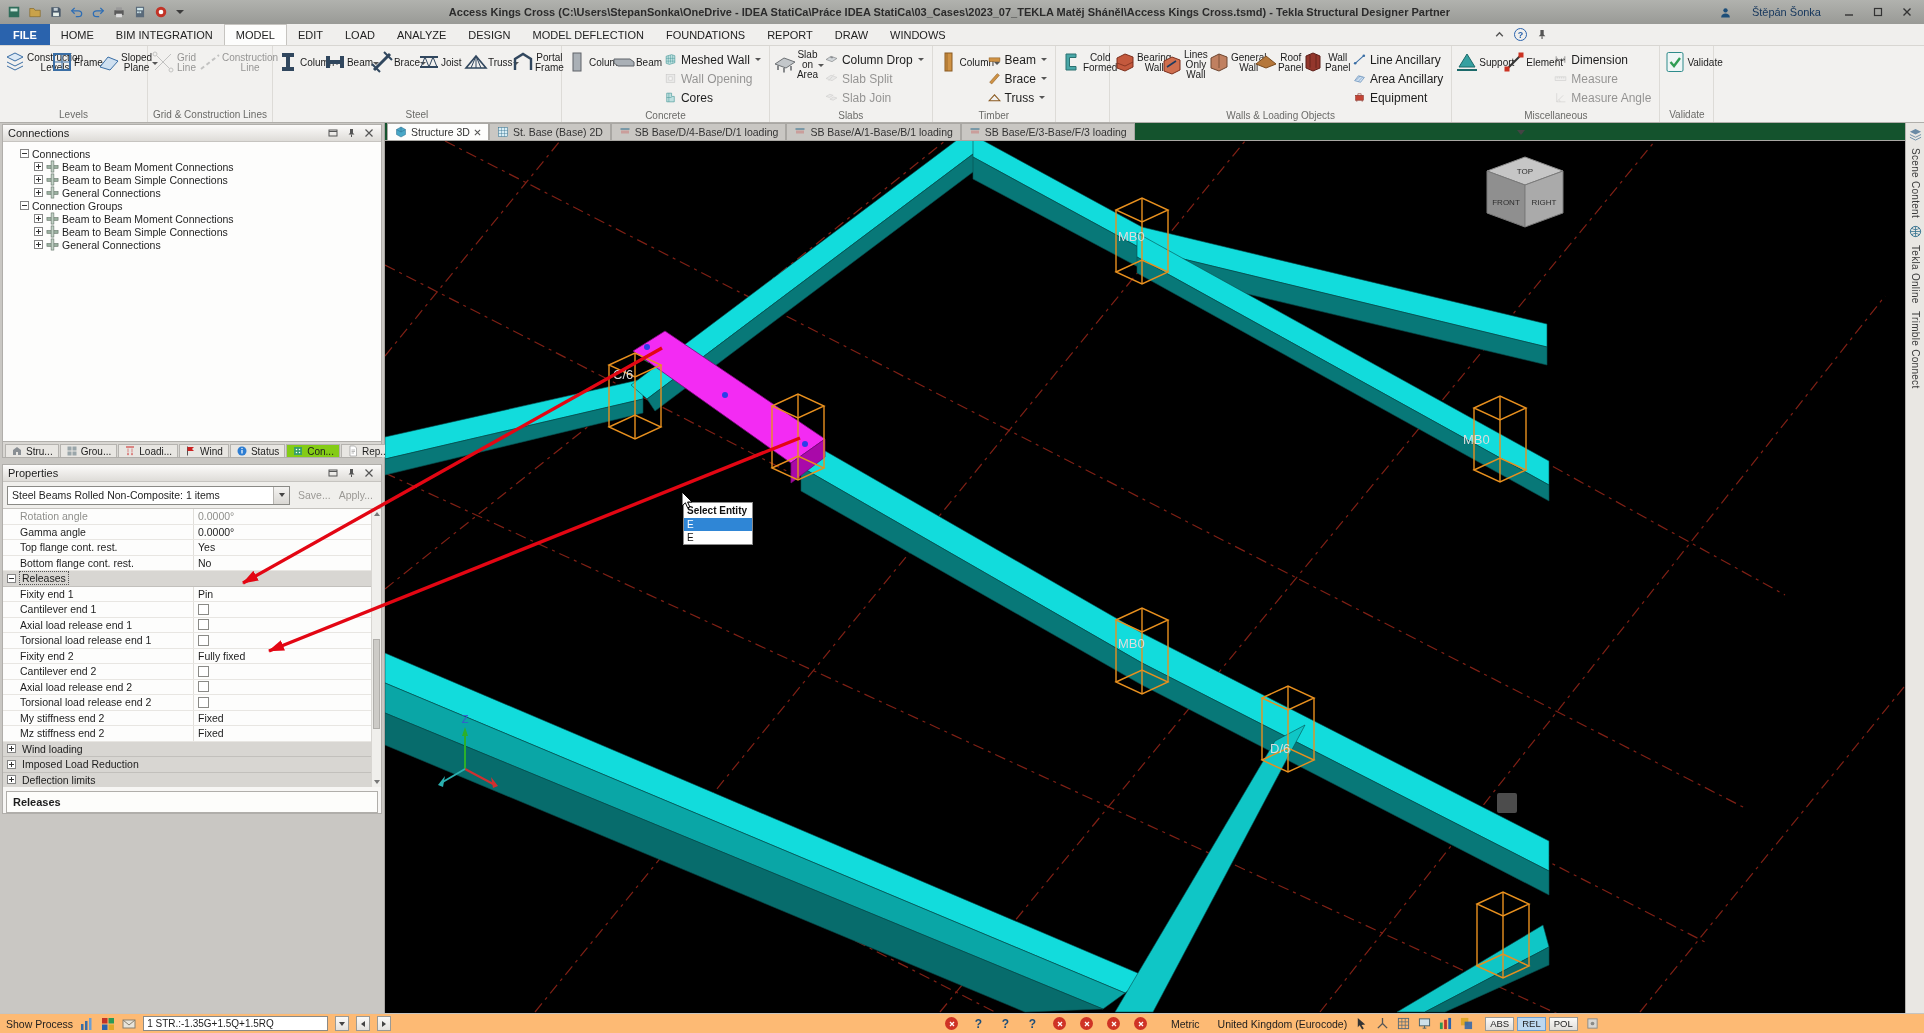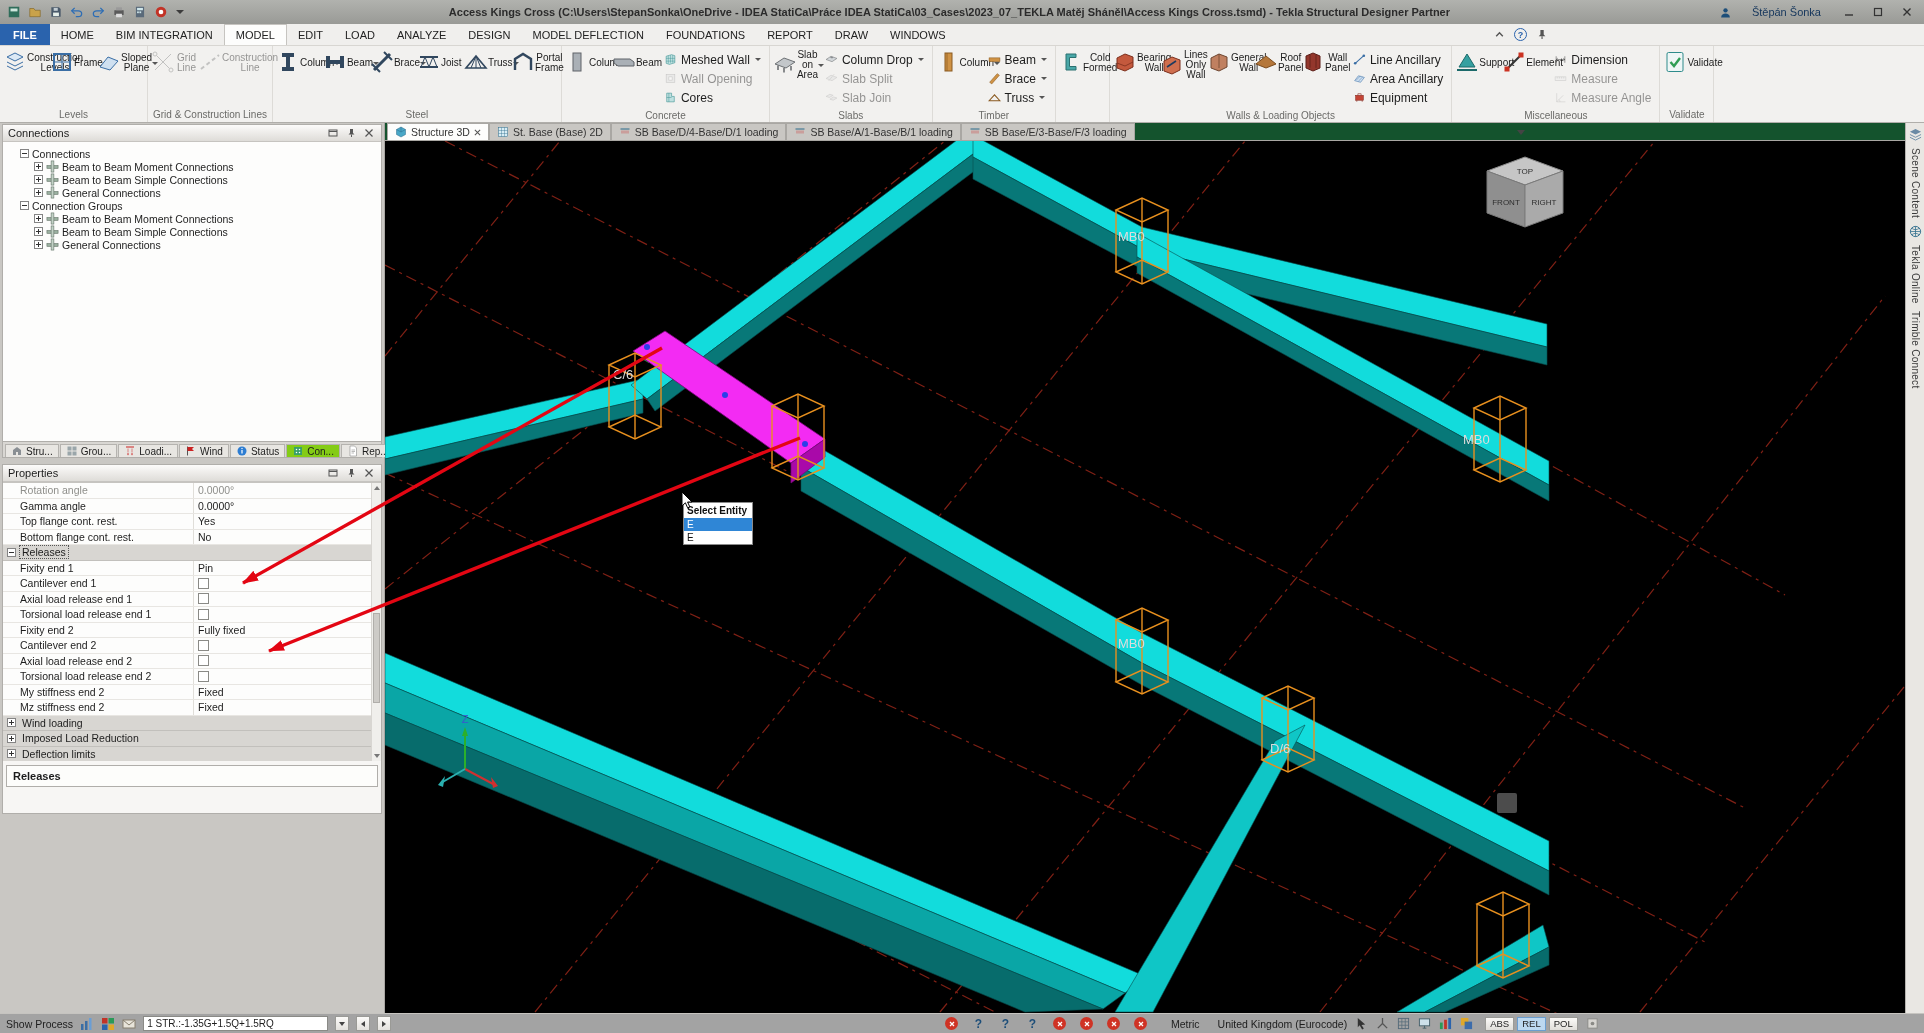--- a/index.html
+++ b/index.html
@@ -95,21 +95,21 @@
 .selpop{position:absolute;left:298px;top:361px;width:70px;background:#fff;border:1px solid #8a8a8a;box-shadow:2px 2px 5px rgba(0,0,0,.55);font-size:10px;z-index:5}
 .sptitle{font-weight:bold;padding:2px 3px;color:#111;white-space:nowrap}
 .spopt{height:13px;display:flex;align-items:center;padding:0 3px;color:#111}
 .spopt.sel{background:#2f86d6;color:#fff}
 .cursor{position:absolute;left:296px;top:350px;z-index:6}
 
 .rightstrip{width:19px;background:#e9e7e3;border-left:1px solid #b5b3af;display:flex;flex-direction:column;align-items:center;padding-top:5px;gap:7px}
 .vlabel{writing-mode:vertical-rl;font-size:10px;color:#3a3a3a;letter-spacing:.3px;white-space:nowrap}
 .rsicon svg{width:13px;height:13px}
 
-.statusbar{height:20px;background:#a3a3a3;border-top:1px solid #c6c4c0;display:flex;align-items:center;padding:0 6px;font-size:10.5px;position:relative}
+.statusbar{height:20px;background:#fdba74;border-top:1px solid #c6c4c0;display:flex;align-items:center;padding:0 6px;font-size:10.5px;position:relative}
 .sb-left{display:flex;align-items:center;gap:7px}
 .sbico svg{width:14px;height:14px}
 .scombo{width:185px;height:15px;border:1px solid #8a8a86;background:#fff;font-size:10px;display:flex;align-items:center;padding-left:3px;white-space:nowrap;overflow:hidden}
 .sbtnx{width:14px;height:15px;border:1px solid #9a9a96;background:linear-gradient(#fbfaf8,#e4e2de);display:flex;align-items:center;justify-content:center}
 .tri-d{width:0;height:0;border-left:3px solid transparent;border-right:3px solid transparent;border-top:4px solid #444}
 .tri-l{width:0;height:0;border-top:3px solid transparent;border-bottom:3px solid transparent;border-right:4px solid #444}
 .tri-r{width:0;height:0;border-top:3px solid transparent;border-bottom:3px solid transparent;border-left:4px solid #444}
 .sb-right{position:absolute;left:945px;top:0;bottom:0;display:flex;align-items:center}
 .rc{width:13px;height:13px;border-radius:50%;background:#cf3325;display:flex;align-items:center;justify-content:center;margin-right:14px}
 .rc svg{width:8px;height:8px}
@@ -870,20 +870,30 @@
             <svg viewBox="0 0 10 10">
               <path d="M4 1h3v4l1.5 1.5h-6L4 5z" fill="#555"></path>
               <path d="M5.5 6.5V9" stroke="#555"></path>
             </svg>
           </span>
         <span class="picon">
             <svg viewBox="0 0 10 10">
               <path d="M1.5 1.5l7 7M8.5 1.5l-7 7" stroke="#555" stroke-width="1.2"></path>
             </svg>
           </span>
+      </div>
+      <div class="combo-row">
+        <div class="combo">
+            <span>Steel Beams Rolled Non-Composite: 1 items</span>
+            <span class="dd">
+              <i></i>
+            </span>
+          </div>
+        <span class="linklbl">Save...</span>
+        <span class="linklbl">Apply...</span>
       </div>
       <div class="pgrid">
         <div class="prow gray">
             <span class="plab">Rotation angle</span>
             <span class="pval">0.0000°</span>
           </div>
         <div class="prow">
             <span class="plab">Gamma angle</span>
             <span class="pval">0.0000°</span>
           </div>

